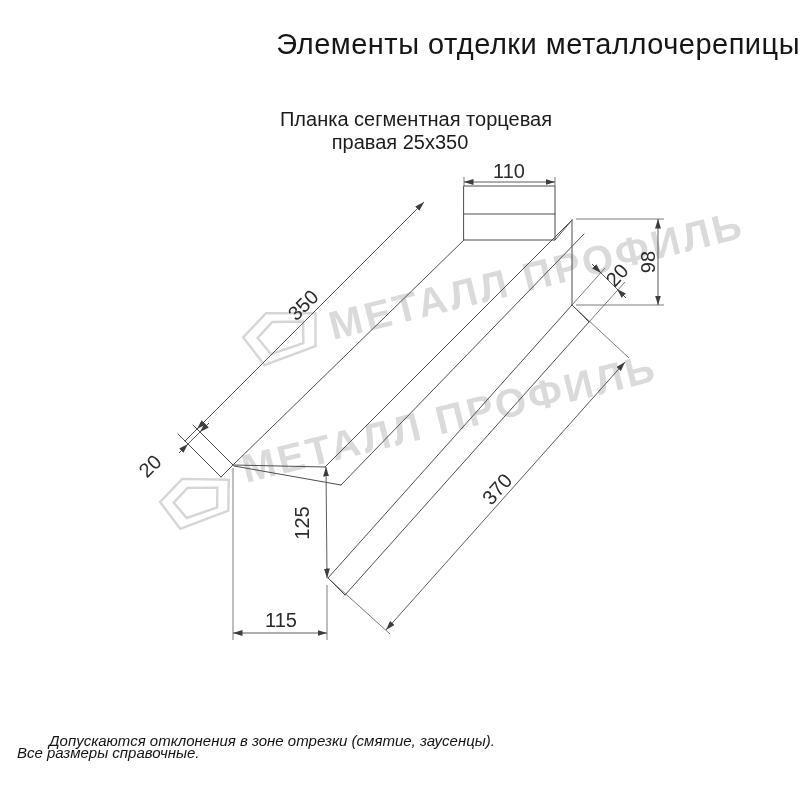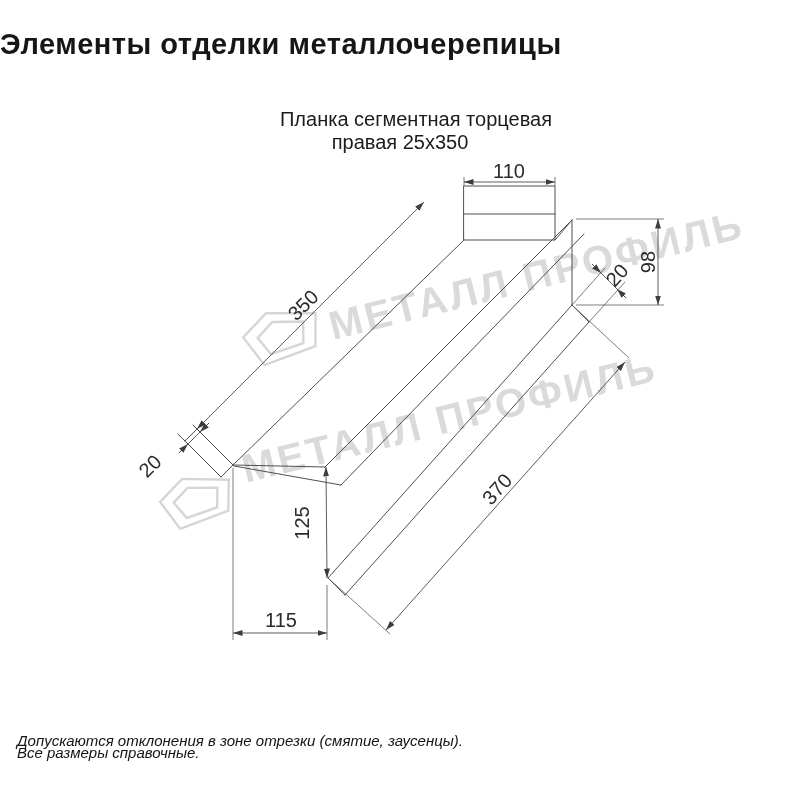--- a/index.html
+++ b/index.html
@@ -1,43 +1,43 @@
 <!DOCTYPE html>
 <html><head>
 <meta charset="utf-8">
 <style>
   html,body{margin:0;padding:0;}
   body{
     width:800px;height:800px;position:relative;background:#ffffff;
     font-family:"Liberation Sans", sans-serif;overflow:hidden;
   }
   .page-title{
-    position:absolute;top:28px;left:0;width:800px;text-align:left;
-    font-size:29px;font-weight:bold;color:#161616;letter-spacing:0.5px;
+    position:absolute;top:28px;left:0;width:800px;text-align:right;
+    font-size:29px;font-weight:normal;color:#161616;letter-spacing:0.5px;
   }
   .subtitle{
     position:absolute;left:0;width:800px;text-align:center;color:#1c1c1c;
     font-size:20px;line-height:23px;
   }
   .subtitle.l1{top:108px;margin-left:16px;}
   .subtitle.l2{top:131px;}
   .drawing-svg{position:absolute;left:0;top:0;}
   .pl{stroke:#4f4f4f;stroke-width:1;fill:none;stroke-linecap:round;}
   .xl{stroke:#5a5a5a;stroke-width:0.8;fill:none;}
   .dl{stroke:#4a4a4a;stroke-width:0.9;fill:none;}
   .dt{fill:#2b2b2b;font-size:20px;font-family:"Liberation Sans",sans-serif;
       text-anchor:middle;dominant-baseline:central;}
   .wm-text{fill:#dadada;font-size:40px;font-weight:bold;letter-spacing:3px;
       font-family:"Liberation Sans",sans-serif;}
   .wm-shape{stroke:#d6d6d6;stroke-width:2.4;fill:none;}
   .footer-note{
     position:absolute;left:17px;color:#141414;font-size:15px;font-style:italic;
   }
   .footer-note.n1{top:744px;}
-  .footer-note.n2{top:732px;}
+  .footer-note.n2{top:732px;margin-left:32px;}
 </style>
 </head>
 <body>
 
 <div class="page-title">Элементы отделки металлочерепицы</div>
 <div class="subtitle l1">Планка сегментная торцевая</div>
 <div class="subtitle l2">правая 25х350</div>
 
 <svg class="drawing-svg" width="800" height="800" viewBox="0 0 800 800">
   <defs>

